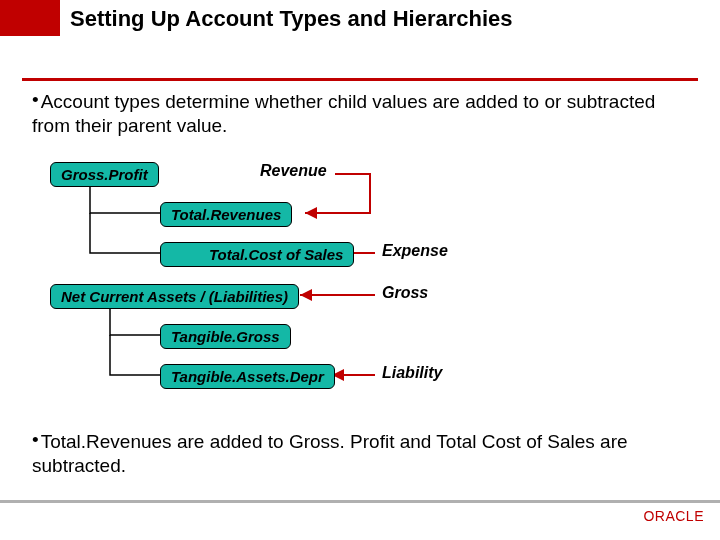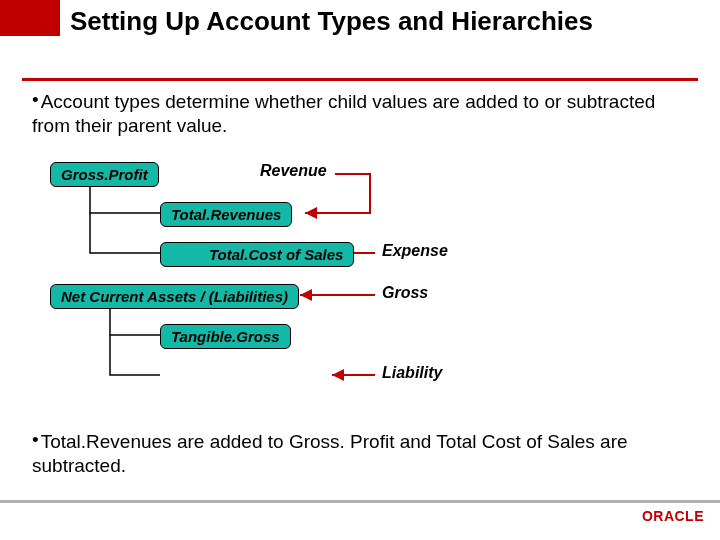--- a/index.html
+++ b/index.html
@@ -15,21 +15,21 @@
   .red-square {
     position: absolute;
     left: 0; top: 0;
     width: 60px; height: 36px;
     background: #c00000;
   }
   .title {
     position: absolute;
     left: 70px; top: 6px;
     width: 620px;
-    font-size: 26px;
+    font-size: 22px;
     font-weight: bold;
     line-height: 1.2;
     color: #000;
   }
   .title-underline {
     position: absolute;
     left: 22px; top: 78px;
     width: 676px; height: 3px;
     background: #c00000;
   }
@@ -84,21 +84,21 @@
   .bottom-line {
     position: absolute;
     left: 0; top: 500px;
     width: 720px; height: 3px;
     background: #b0b0b0;
   }
   .oracle-logo {
     position: absolute;
     right: 16px; top: 508px;
     font-family: "Arial Black", Arial, sans-serif;
-    font-weight: 700;
+    font-weight: 400;
     font-size: 14px;
     letter-spacing: 0.5px;
     color: #c00000;
   }
 </style>
 </head>
 <body>
 
 <div class="red-square"></div>
 <div class="title">Setting Up Account Types and Hierarchies</div>
@@ -138,20 +138,21 @@
   <div class="box" style="left:130px; top:42px;">Total.Revenues</div>
 
   <div class="box" style="left:130px; top:82px;padding-left:48px;">Total.Cost of Sales</div>
   <div class="label" style="left:352px; top:82px;">Expense</div>
 
   <div class="box" style="left:20px; top:124px;">Net Current Assets / (Liabilities)</div>
   <div class="label" style="left:352px; top:124px;">Gross</div>
 
   <div class="box" style="left:130px; top:164px;">Tangible.Gross</div>
 
+  <div class="box" style="left:130px; top:204px;">Tangible.Assets.Depr</div>
   <div class="label" style="left:352px; top:204px;">Liability</div>
 </div>
 
 <div class="bullet2">
   <span class="dot">•</span><span>Total.Revenues are added to Gross. Profit and Total Cost of Sales are subtracted.</span>
 </div>
 
 <div class="bottom-line"></div>
 <div class="oracle-logo">ORACLE</div>
 

